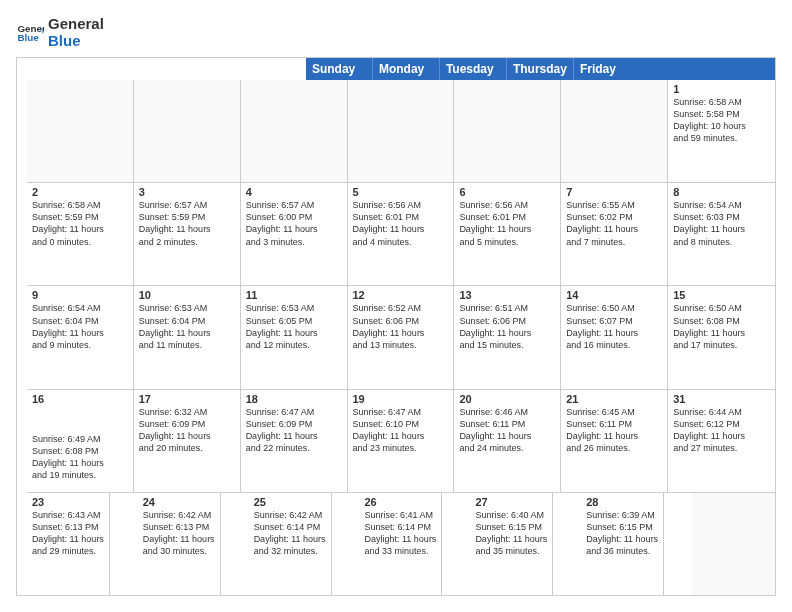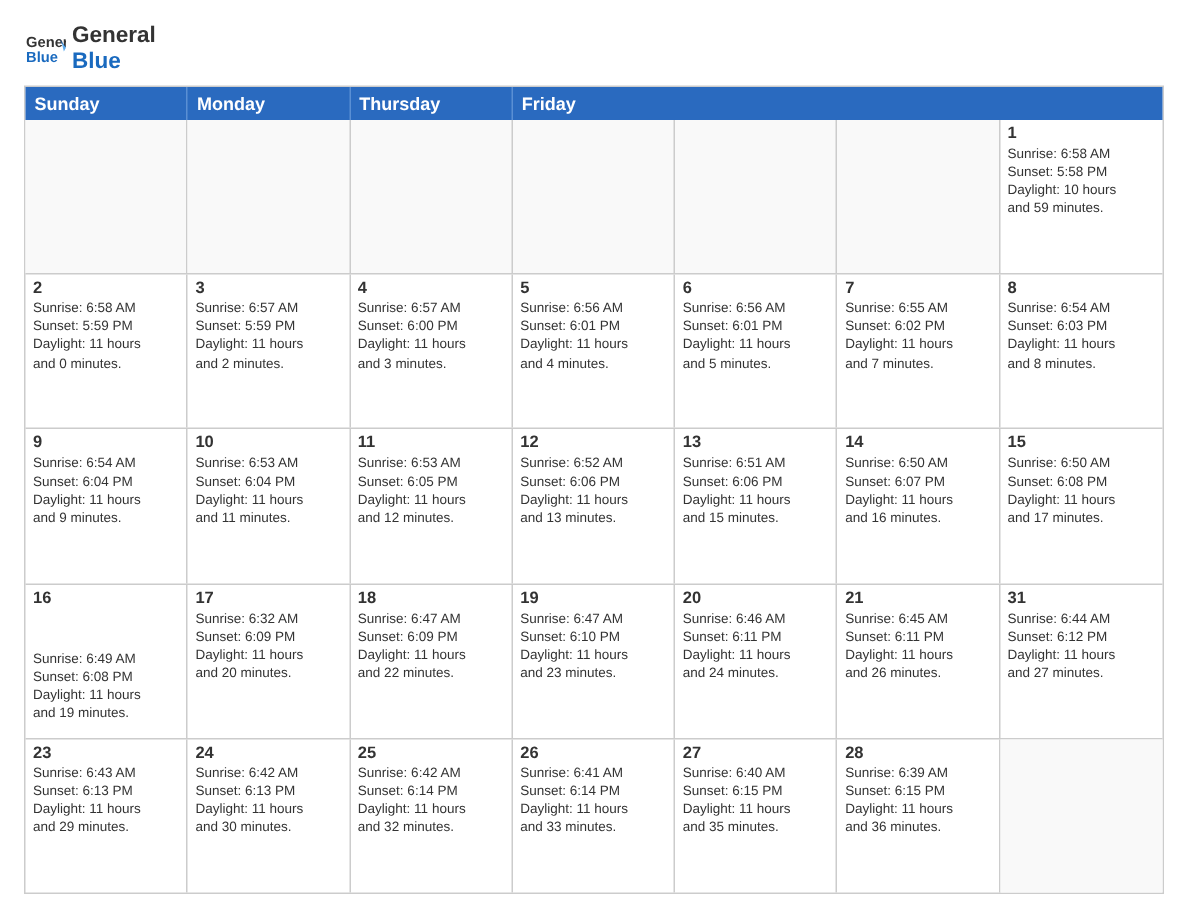--- a/index.html
+++ b/index.html
@@ -43,20 +43,21 @@
     }
     .location {
       font-size: 13px;
       color: #555;
     }
     .calendar {
       flex: 1;
       display: flex;
       flex-direction: column;
       border: 1px solid #ccc;
+      align-items: flex-end;
     }
     .cal-header {
       display: grid;
       grid-template-columns: repeat(7, 1fr);
       background: #2a6abf;
     }
     .cal-header-cell {
       color: #fff;
       font-size: 12px;
       font-weight: bold;
@@ -69,21 +70,21 @@
       flex: 1;
       display: flex;
       flex-direction: column;
     }
     .cal-row {
       display: grid;
       grid-template-columns: repeat(7, 1fr);
       flex: 1;
       border-bottom: 1px solid #ccc;
     }
-    .cal-row:last-child { border-bottom: none; }
+    .cal-row:last-child { border-bottom: none; gap: 28px; }
     .cal-cell {
       border-right: 1px solid #ccc;
       padding: 3px 5px;
       vertical-align: top;
       font-size: 9.5px;
       color: #333;
       min-height: 0;
       position: relative;
     }
     .cal-cell:last-child { border-right: none; }
@@ -120,20 +121,21 @@
     <div class="title-block">
       <div class="month-title"></div>
       <div class="location"></div>
     </div>
   </div>
 
   <div class="calendar">
     <div class="cal-header">
     <div class="cal-header-cell">Sunday</div>
         <div class="cal-header-cell">Monday</div>
+        <div class="cal-header-cell">Tuesday</div>
         <div class="cal-header-cell">Thursday</div>
         <div class="cal-header-cell">Friday</div>
       </div>
     <div class="cal-body">
     <div class="cal-row">
           <div class="cal-cell empty"></div>
           <div class="cal-cell empty"></div>
           <div class="cal-cell empty"></div>
           <div class="cal-cell empty"></div>
           <div class="cal-cell empty"></div>

